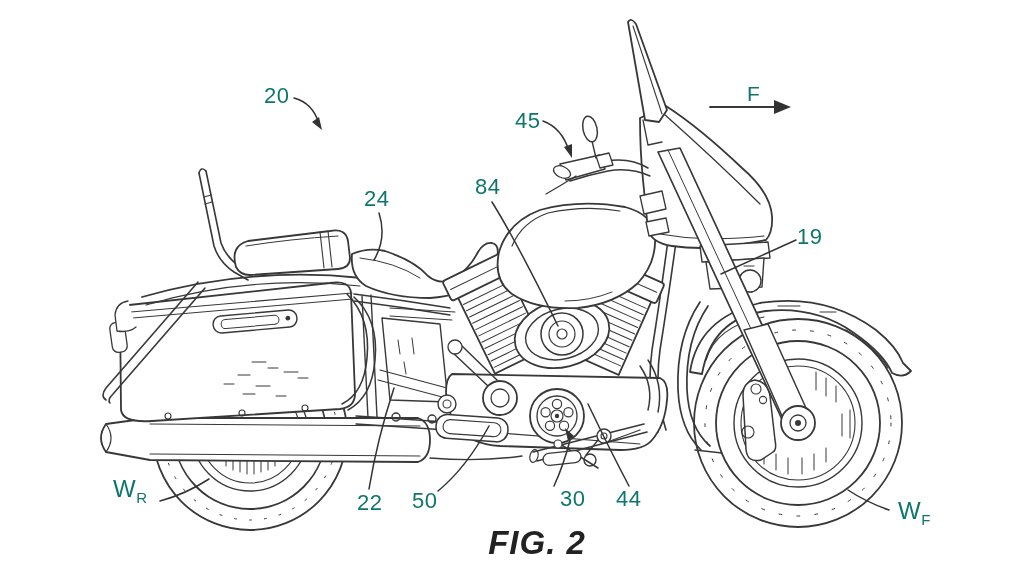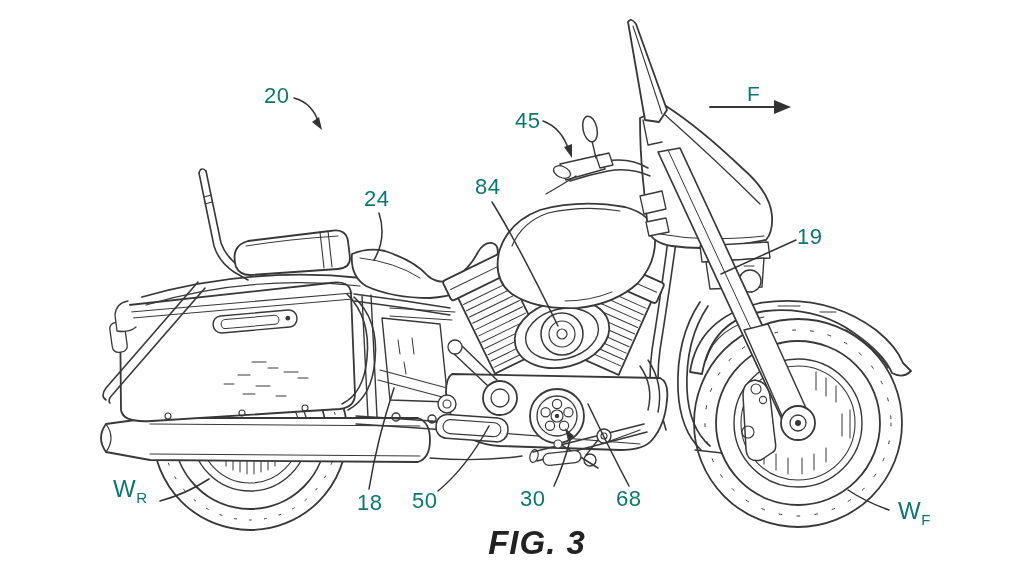--- a/index.html
+++ b/index.html
@@ -285,25 +285,25 @@
     <line x1="710" y1="107" x2="776" y2="107" stroke-width="1.8"></line>
     <polygon points="791,107 774,100 774,114" fill="#333" stroke="none"></polygon>
   </g>
 </svg>
 
 <div class="ref" style="left:264px;top:85px">20</div>
 <div class="ref" style="left:515px;top:110px">45</div>
 <div class="ref" style="left:364px;top:188px">24</div>
 <div class="ref" style="left:475px;top:176px">84</div>
 <div class="ref" style="left:797px;top:226px">19</div>
-<div class="ref" style="left:357px;top:492px">18</div>
+<div class="ref" style="left:357px;top:492px">22</div>
 <div class="ref" style="left:412px;top:490px">50</div>
-<div class="ref" style="left:520px;top:488px">30</div>
-<div class="ref" style="left:616px;top:488px">68</div>
+<div class="ref" style="left:560px;top:488px">30</div>
+<div class="ref" style="left:616px;top:488px">44</div>
 
 <div class="ref wheel-ref" style="left:113px;top:477px"><span>W</span><sub>R</sub></div>
 <div class="ref wheel-ref" style="left:898px;top:499px"><span>W</span><sub>F</sub></div>
 
 <div class="ref dir-ref" style="left:747px;top:83px">F</div>
 
-<div class="fig-caption">FIG. 3</div>
+<div class="fig-caption">FIG. 2</div>
 
 </div>
 
 </body></html>

